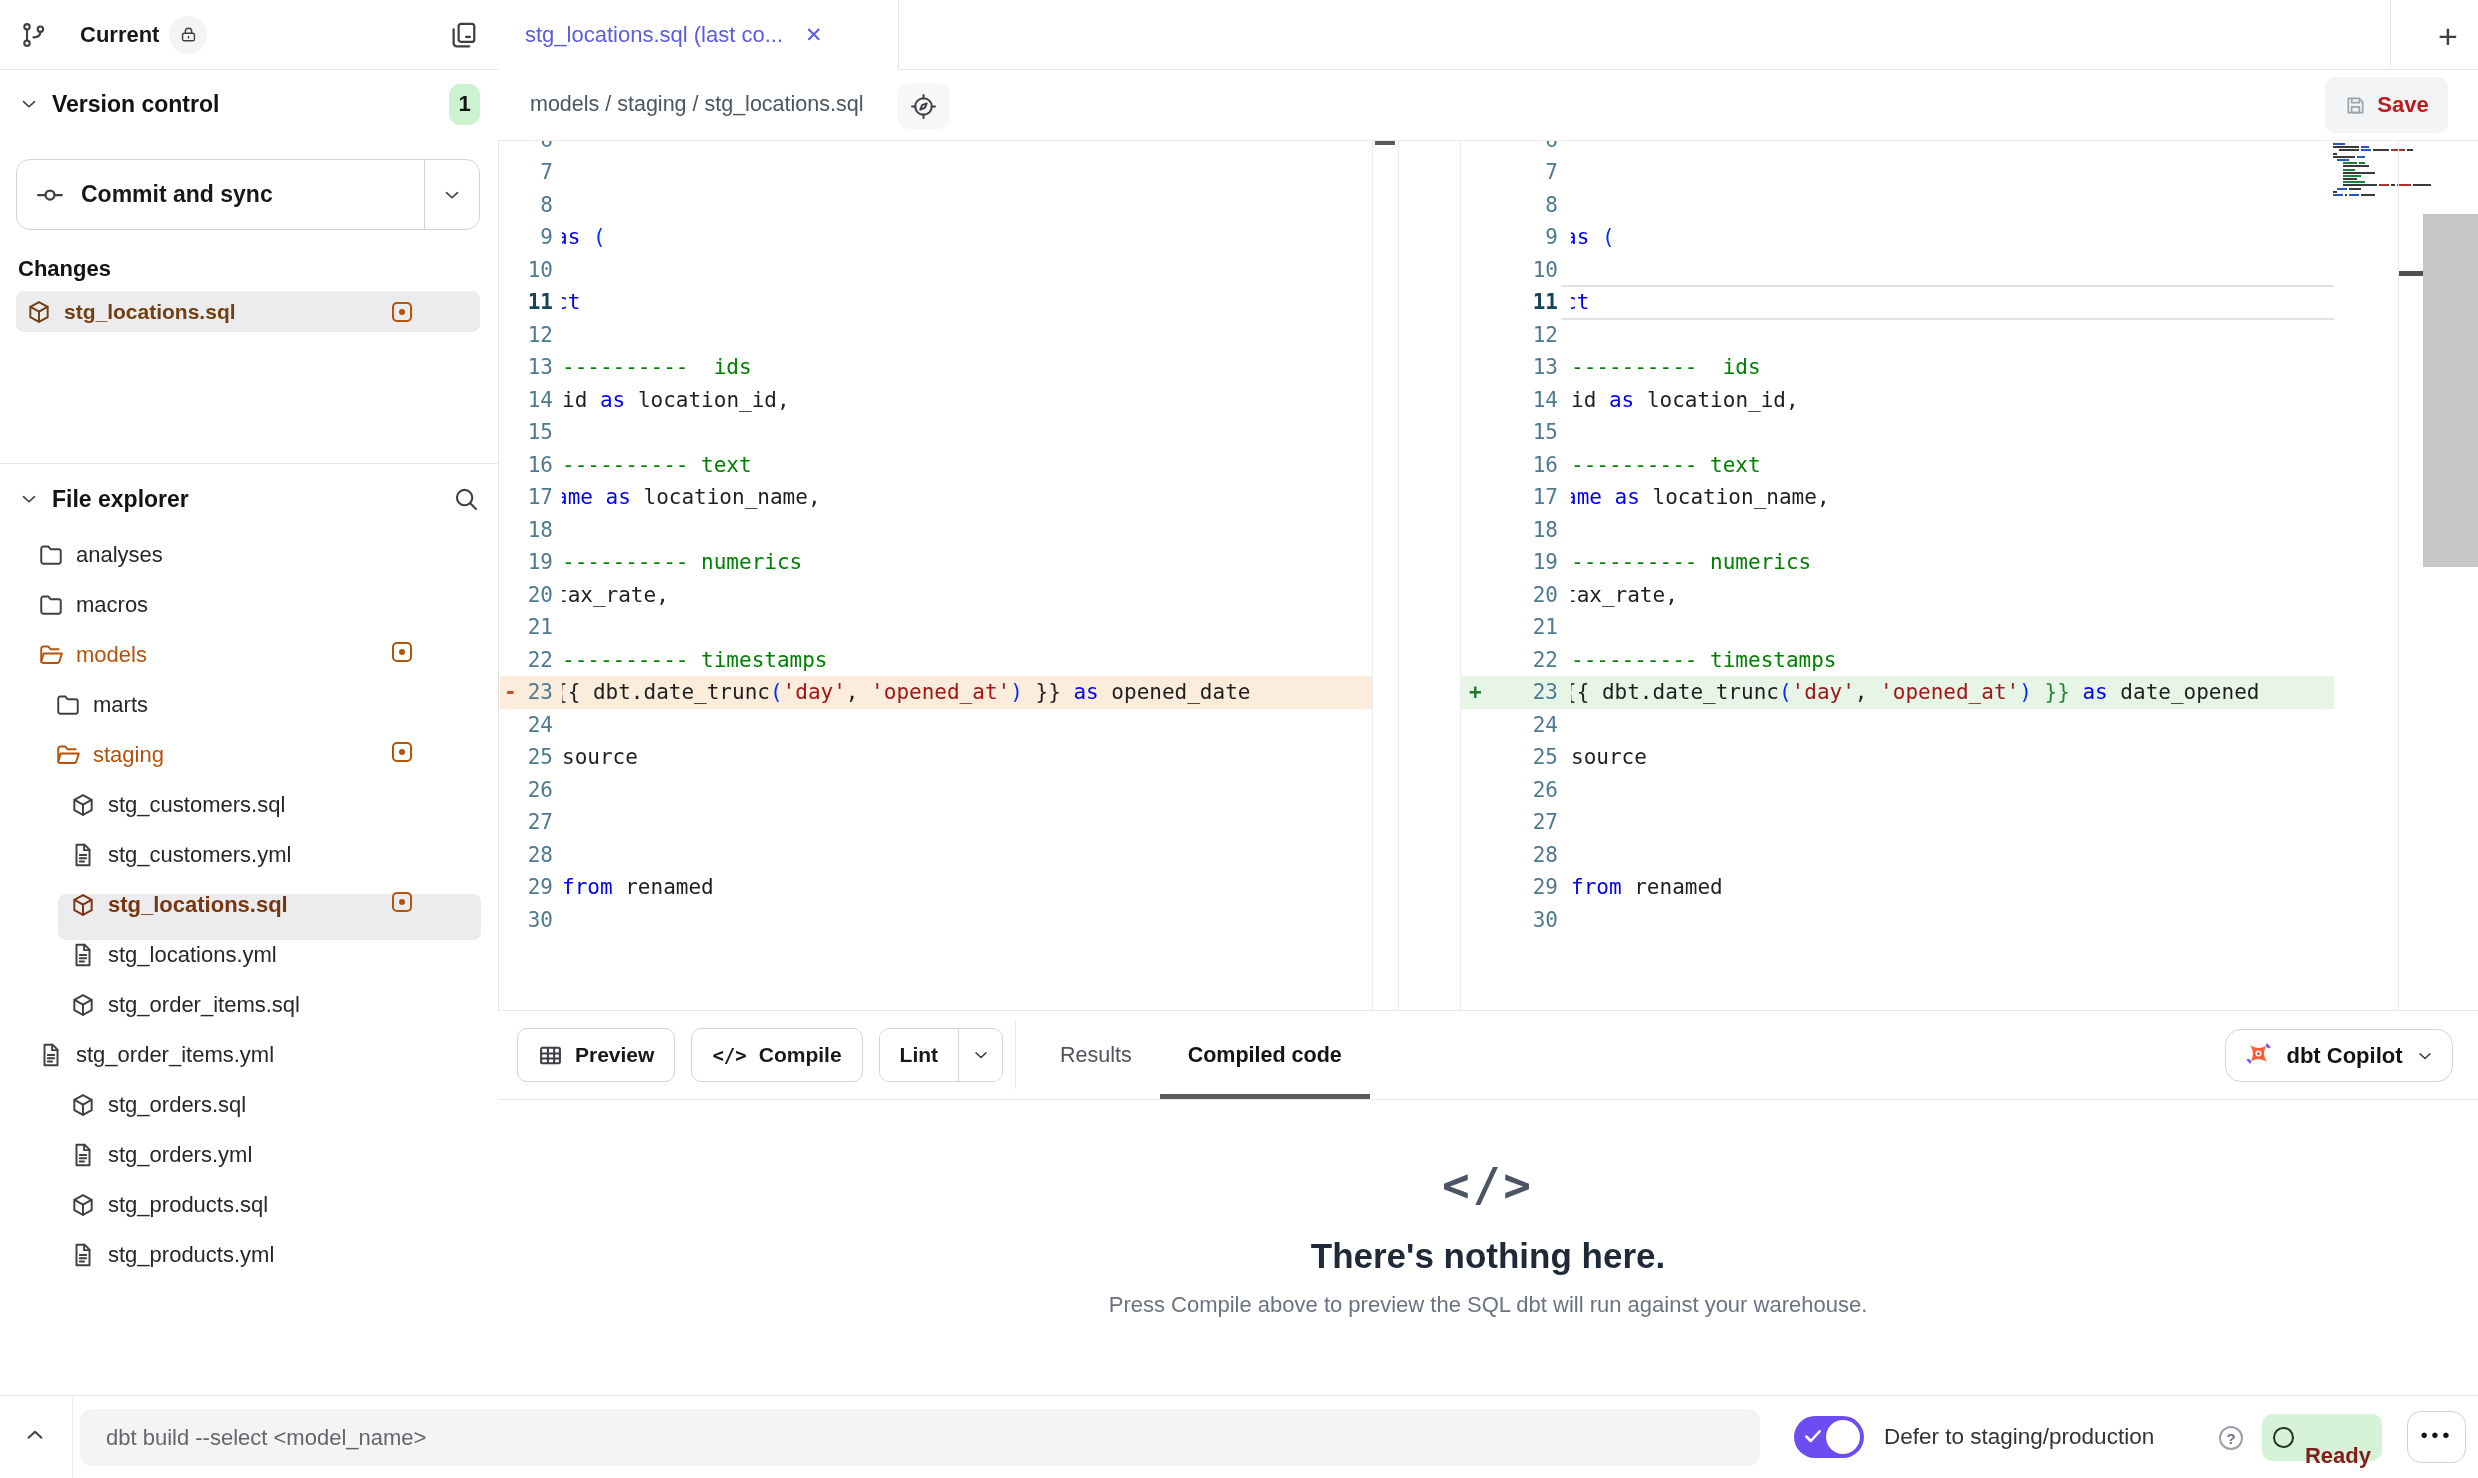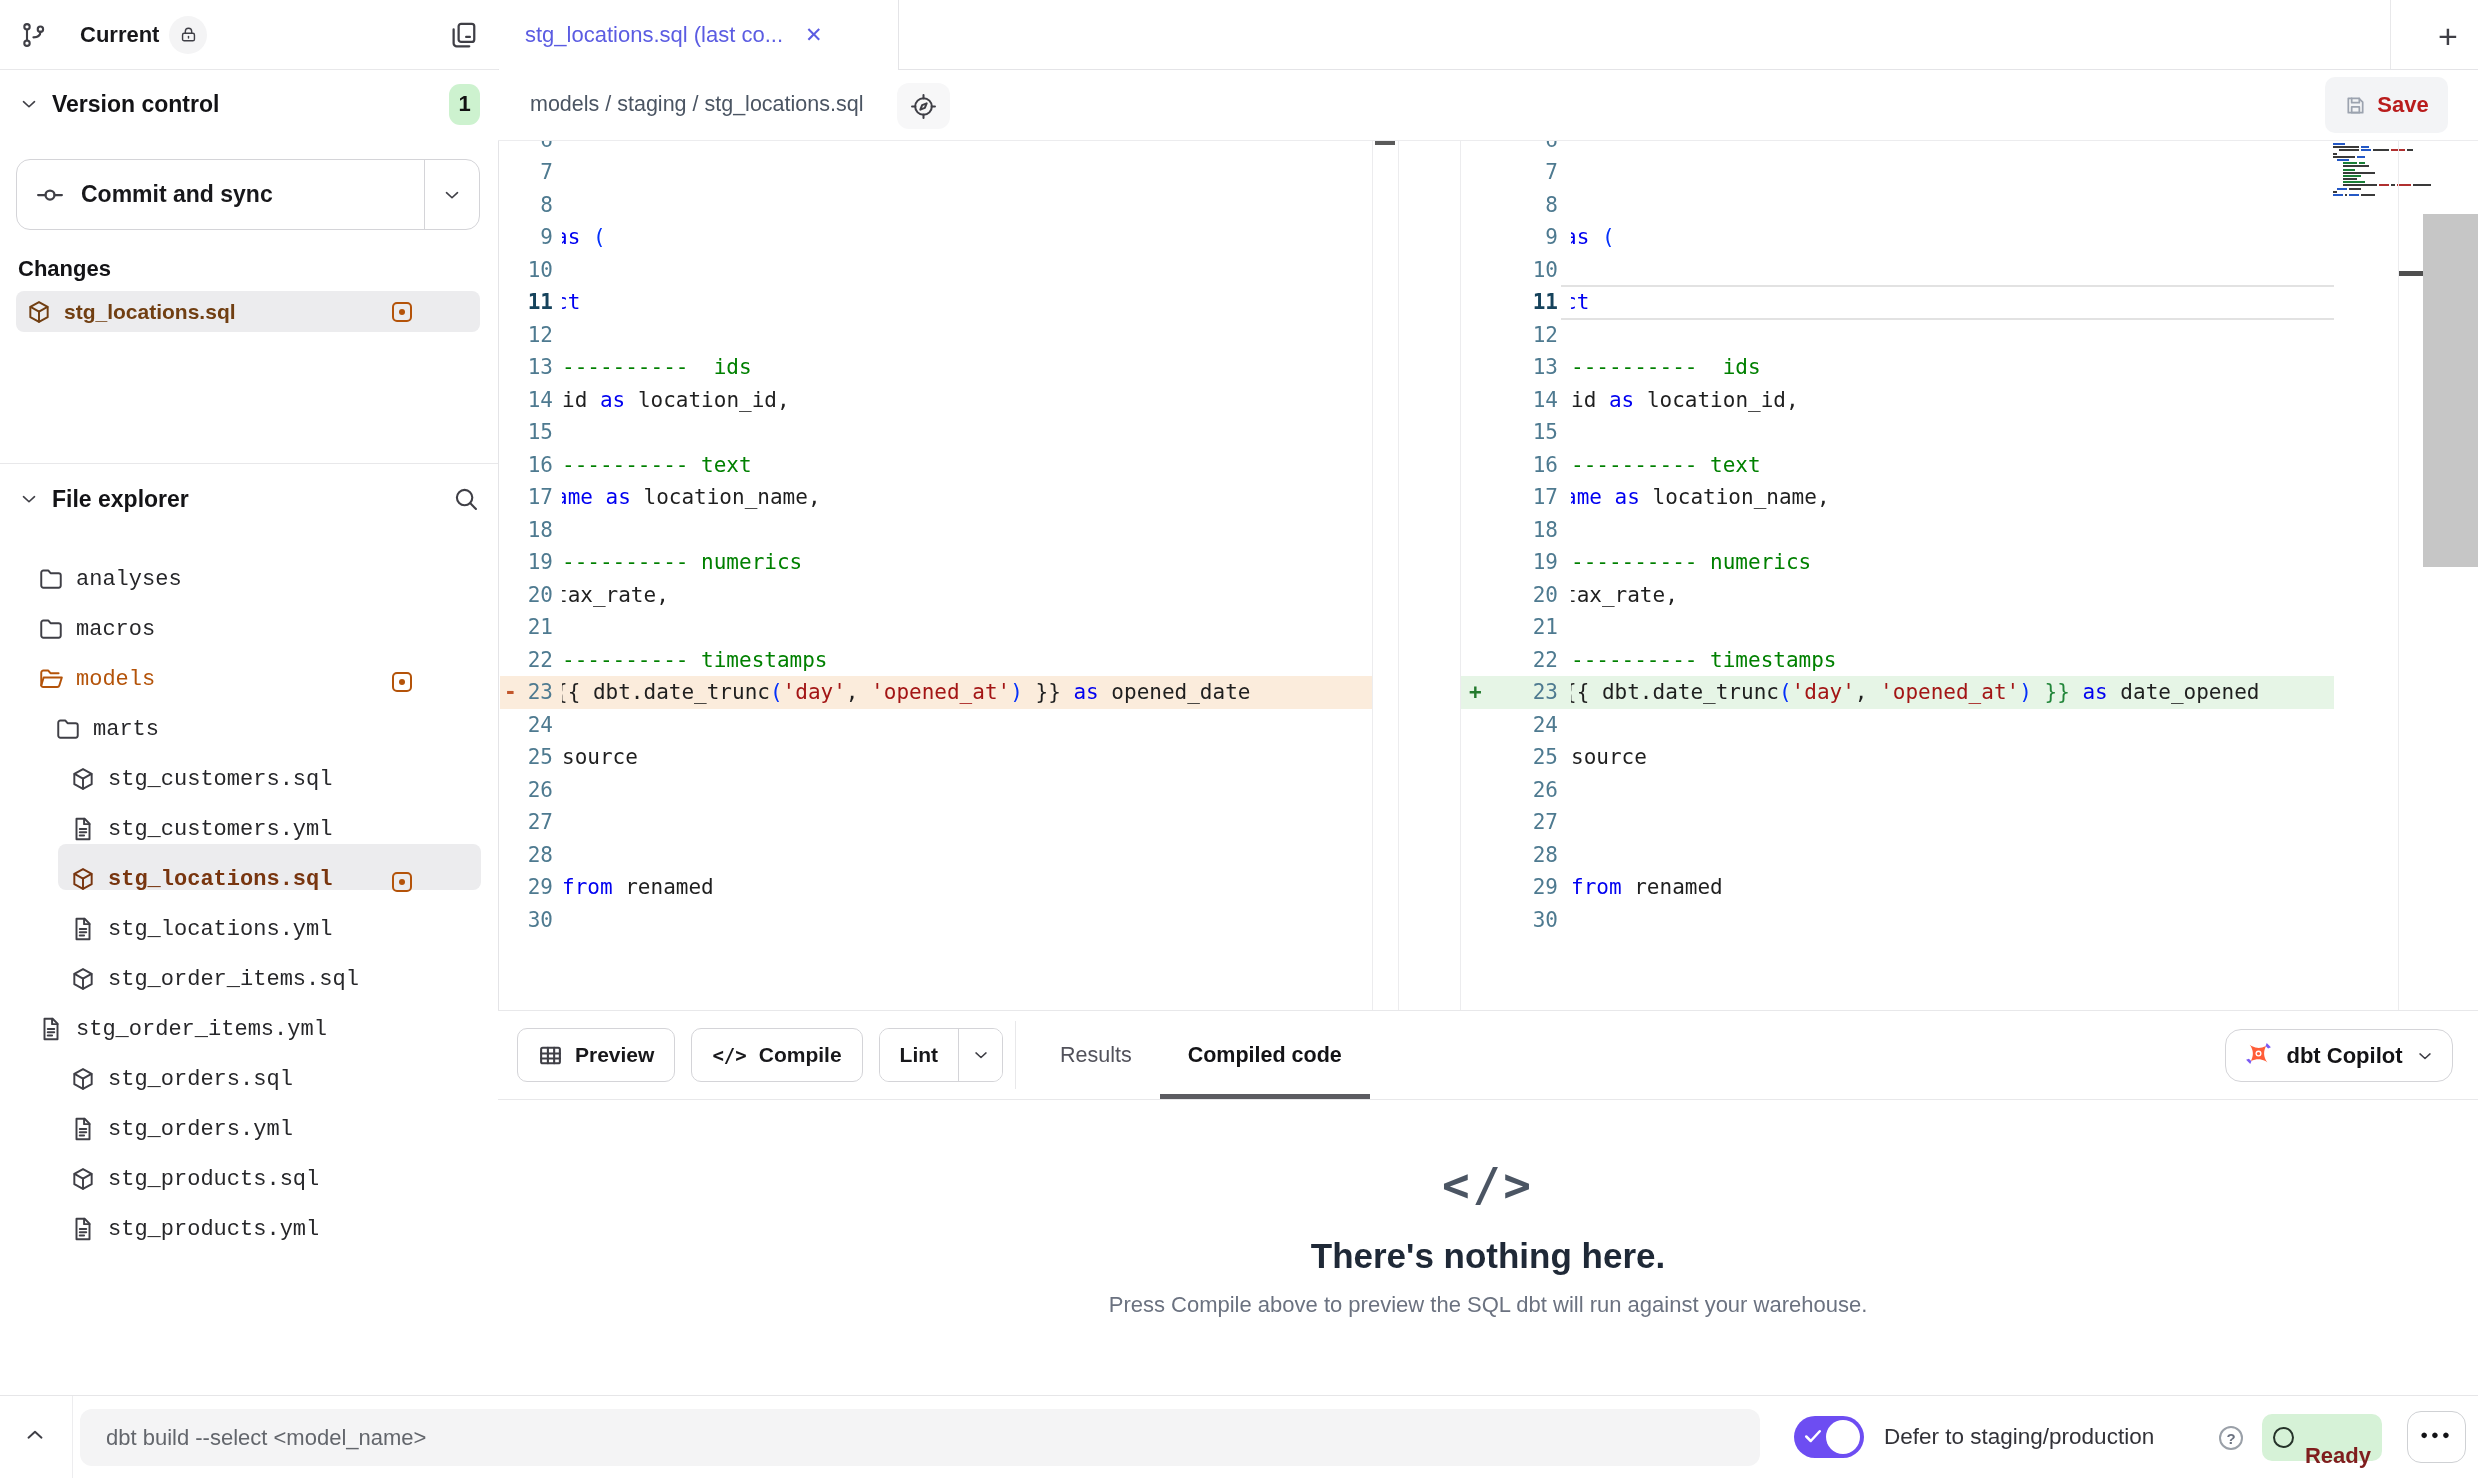--- a/index.html
+++ b/index.html
@@ -24,21 +24,21 @@
   #changes-title{position:absolute;left:18px;top:256px;font-size:22px;font-weight:700;color:#131316;}
   #change-row{position:absolute;left:16px;top:291px;width:464px;height:41px;background:#ececee;border-radius:8px;display:flex;align-items:center;gap:12px;padding-left:10px;box-sizing:border-box;}
   #change-row .fname{font-size:21px;font-weight:600;color:#713f12;}
   .modbadge{width:20px;height:20px;border:2px solid #b45309;border-radius:5px;box-sizing:border-box;display:flex;align-items:center;justify-content:center;}
   .modbadge i{width:6px;height:6px;border-radius:50%;background:#b45309;}
   #change-row .modbadge{position:absolute;left:376px;}
   #fe-divider{position:absolute;left:0;top:463px;right:0;height:1px;background:#e8e8ea;}
   #fe-head{position:absolute;left:0;top:470px;right:0;height:58px;display:flex;align-items:center;gap:12px;padding:0 18px;box-sizing:border-box;}
   #fe-head .sec-title{font-size:23px;font-weight:700;color:#131316;}
   #file-tree{position:absolute;left:0;top:542px;right:0;}
-  .trow{position:relative;height:50px;display:flex;align-items:flex-end;gap:12px;font-size:22px;color:#27272a;cursor:pointer;font-family:Liberation Mono, monospace;}
+  .trow{position:relative;height:50px;display:flex;align-items:flex-start;gap:12px;font-size:22px;color:#27272a;cursor:pointer;}
   .trow .selbg{position:absolute;left:58px;right:17px;top:2px;bottom:2px;background:#ececee;border-radius:8px;}
   .trow>*{position:relative;}
   .trow .accent{color:#b45309;}
   .trow .accent2{color:#78350f;font-weight:600;}
   .trow .ticon.accent .ic{stroke:#b45309;}
   .trow .ticon.accent2 .ic{stroke:#78350f;}
   .trow .modbadge{position:absolute;left:392px;}
 
   
   #tabbar{position:absolute;left:498px;top:0;right:0;height:70px;background:#fff;border-bottom:1px solid #e4e4e7;box-sizing:border-box;}
@@ -248,20 +248,32 @@
         </span>
       </div>
       <div class="trow" style="padding-left: 55px;">
         <span class="ticon">
           <svg width="26" height="26" viewBox="0 0 24 24" class="ic">
             <path d="M3 6.2a2 2 0 0 1 2-2h4.6l2 2.4H19a2 2 0 0 1 2 2V18a2 2 0 0 1-2 2H5a2 2 0 0 1-2-2z"></path>
           </svg>
         </span>
         <span class="tlabel">marts</span>
       </div>
+      <div class="trow" style="padding-left: 55px;">
+        <span class="ticon accent">
+          <svg width="26" height="26" viewBox="0 0 24 24" class="ic">
+            <path d="M3 18V6.2a2 2 0 0 1 2-2h4.5l2 2.4H19"></path>
+            <path d="M3 18l2.2-7.4H22L19.7 18a2 2 0 0 1-1.9 1.4H4.6A1.6 1.6 0 0 1 3 18z"></path>
+          </svg>
+        </span>
+        <span class="tlabel accent">staging</span>
+        <span class="modbadge">
+          <i></i>
+        </span>
+      </div>
       <div class="trow" style="padding-left: 70px;">
         <span class="ticon">
           <svg width="26" height="26" viewBox="0 0 24 24" class="ic">
             <path d="M12 2.8l8 4.4v9.6l-8 4.4-8-4.4V7.2z"></path>
             <path d="M4.2 7.3L12 11.6l7.8-4.3"></path>
             <path d="M12 11.6V21"></path>
           </svg>
         </span>
         <span class="tlabel">stg_customers.sql</span>
       </div>

